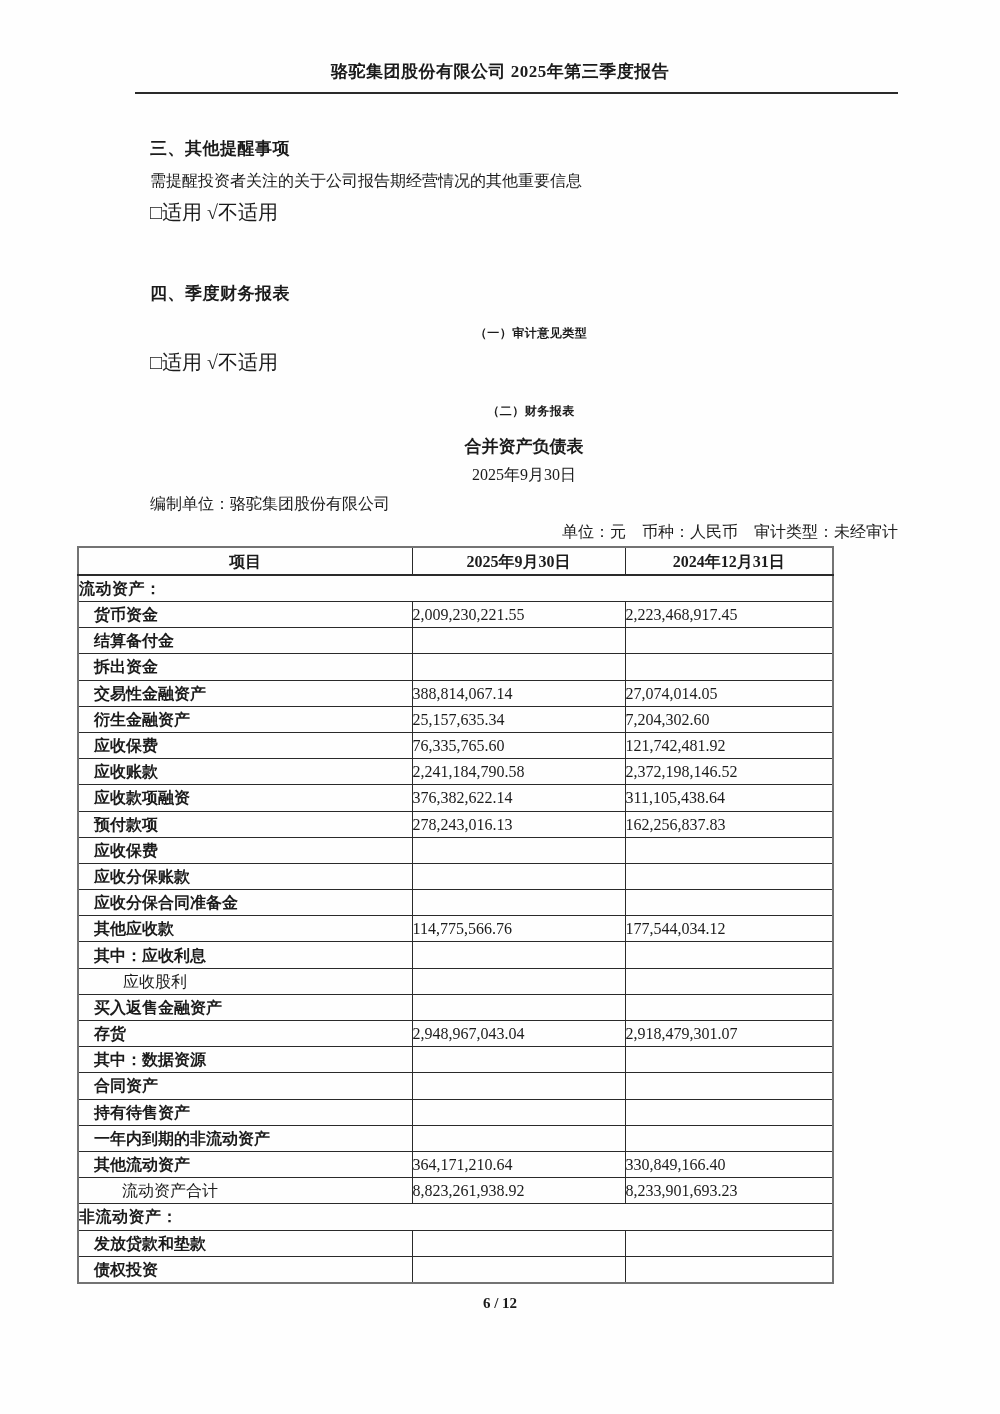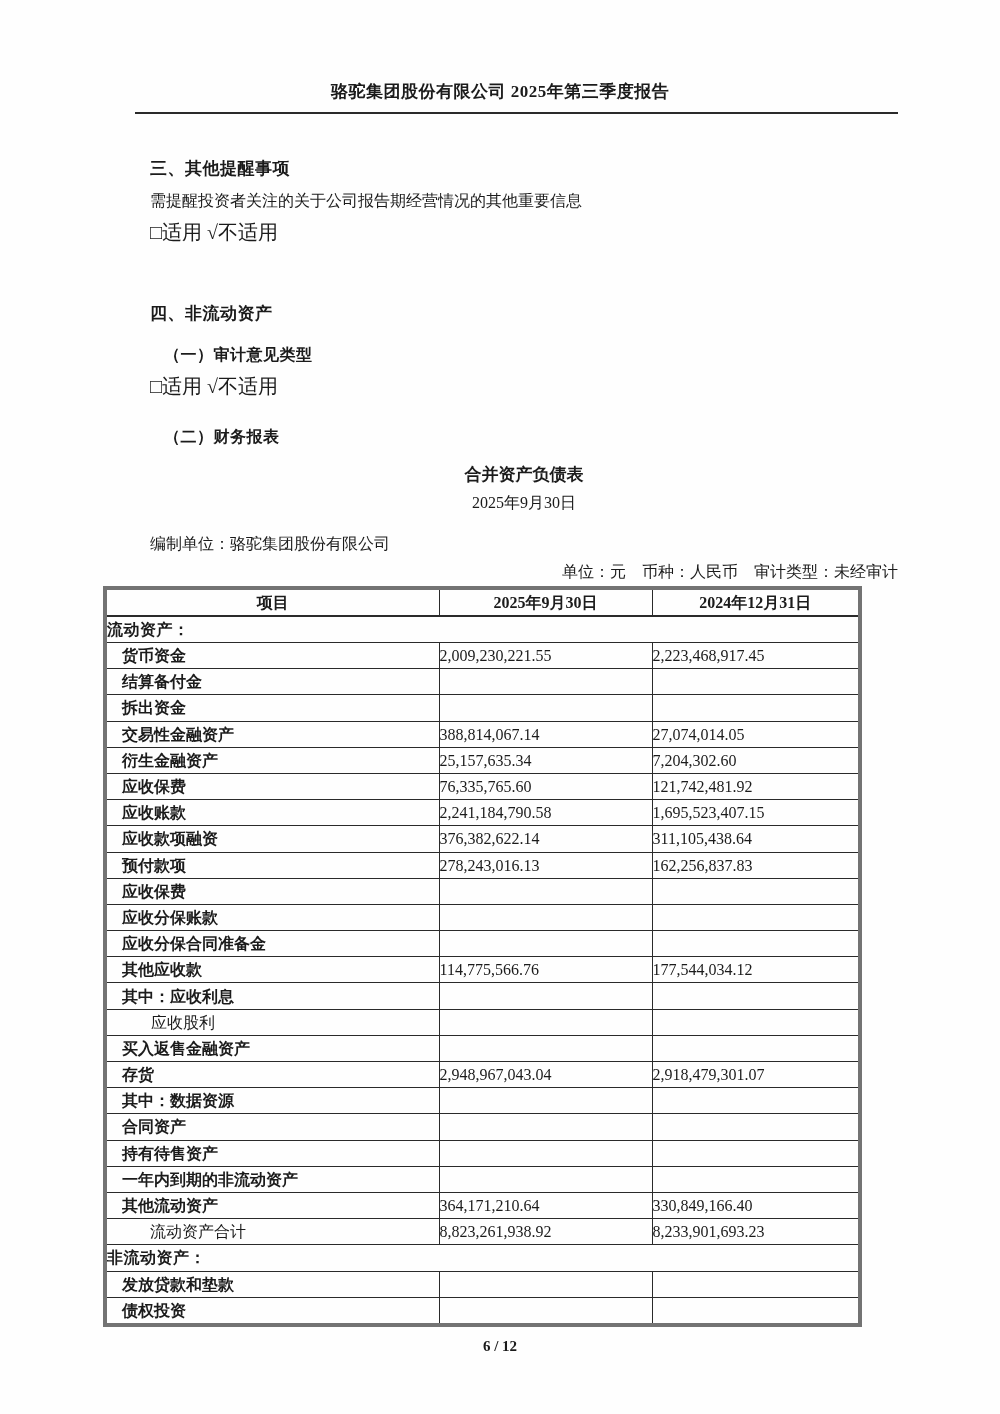--- a/index.html
+++ b/index.html
@@ -7,72 +7,73 @@
   body { font-family: "Liberation Serif", "DejaVu Serif", serif; }
   .page {
     position: relative;
     width: 1000px;
     height: 1414px;
     margin: 0 auto;
     background: #fefefe;
     color: #1b1b1b;
     overflow: hidden;
   }
-  .page-header { padding-top: 80px; }
+  .page-header { padding-top: 60px; }
   .page-header-title {
     text-align: center;
     font-weight: bold;
     font-size: 17px;
     letter-spacing: 0.5px;
   }
   .header-rule {
     margin: 9px 102px 0 135px;
     border-bottom: 2px solid #2a2a2a;
   }
   .content { margin: 0 102px 0 150px; }
 
   .h-section {
     font-weight: bold;
     font-size: 17px;
     letter-spacing: 0.5px;
   }
   .h-sub {
     font-weight: bold;
-    font-size: 16px;
+    font-size: 12px;
     padding-left: 14px;
     letter-spacing: 0.5px;
+    text-align: center;
   }
   .body-line { font-size: 16px; margin-top: 11px; }
   .applicability { font-size: 20px; margin-top: 7px; }
 
   .m-sec3   { margin-top: 43px; }
   .m-sec4   { margin-top: 56px; }
   .m-sub1   { margin-top: 20px; }
   .m-sub2   { margin-top: 27px; }
 
   .statement-title {
     margin-top: 15px;
     text-align: center;
     font-weight: bold;
     font-size: 17px;
   }
   .statement-date {
     margin-top: 7px;
     text-align: center;
     font-size: 16px;
   }
-  .preparer-line { margin-top: 20px; font-size: 16px; }
+  .preparer-line { margin-top: 8px; font-size: 16px; }
   .unit-line { margin-top: 7px; text-align: right; font-size: 16px; }
 
   table.balance-sheet {
-    margin: 3px 0 0 103px;
+    margin: 3px 0 0 77px;
     width: 755px;
     border-collapse: collapse;
     table-layout: fixed;
-    border: 4px solid #737373;
+    border: 2px solid #737373;
   }
   .balance-sheet th, .balance-sheet td {
     border: 1px solid #2a2a2a;
     font-size: 16px;
     height: 26.2px;
     padding: 0;
     line-height: 25px;
     overflow: hidden;
     white-space: nowrap;
   }
@@ -108,21 +109,21 @@
     <div class="page-header-title">骆驼集团股份有限公司 2025年第三季度报告</div>
     <div class="header-rule"></div>
   </div>
 
   <div class="content">
 
     <div class="h-section m-sec3">三、其他提醒事项</div>
     <div class="body-line">需提醒投资者关注的关于公司报告期经营情况的其他重要信息</div>
     <div class="applicability">□适用 √不适用</div>
 
-    <div class="h-section m-sec4">四、非流动资产</div>
+    <div class="h-section m-sec4">四、季度财务报表</div>
 
     <div class="h-sub m-sub1">（一）审计意见类型</div>
     <div class="applicability">□适用 √不适用</div>
 
     <div class="h-sub m-sub2">（二）财务报表</div>
 
     <div class="statement-title">合并资产负债表</div>
     <div class="statement-date">2025年9月30日</div>
     <div class="preparer-line">编制单位：骆驼集团股份有限公司</div>
     <div class="unit-line">单位：元　币种：人民币　审计类型：未经审计</div>
@@ -171,21 +172,21 @@
           <td class="cell-value">7,204,302.60</td>
         </tr>
         <tr>
           <td class="cell-label item">应收保费</td>
           <td class="cell-value">76,335,765.60</td>
           <td class="cell-value">121,742,481.92</td>
         </tr>
         <tr>
           <td class="cell-label item">应收账款</td>
           <td class="cell-value">2,241,184,790.58</td>
-          <td class="cell-value">1,695,523,407.15</td>
+          <td class="cell-value">2,372,198,146.52</td>
         </tr>
         <tr>
           <td class="cell-label item">应收款项融资</td>
           <td class="cell-value">376,382,622.14</td>
           <td class="cell-value">311,105,438.64</td>
         </tr>
         <tr>
           <td class="cell-label item">预付款项</td>
           <td class="cell-value">278,243,016.13</td>
           <td class="cell-value">162,256,837.83</td>

